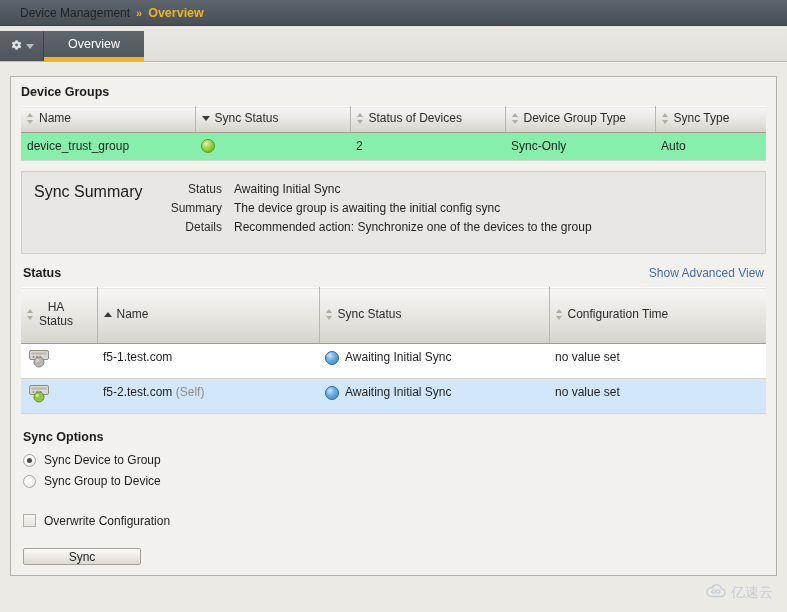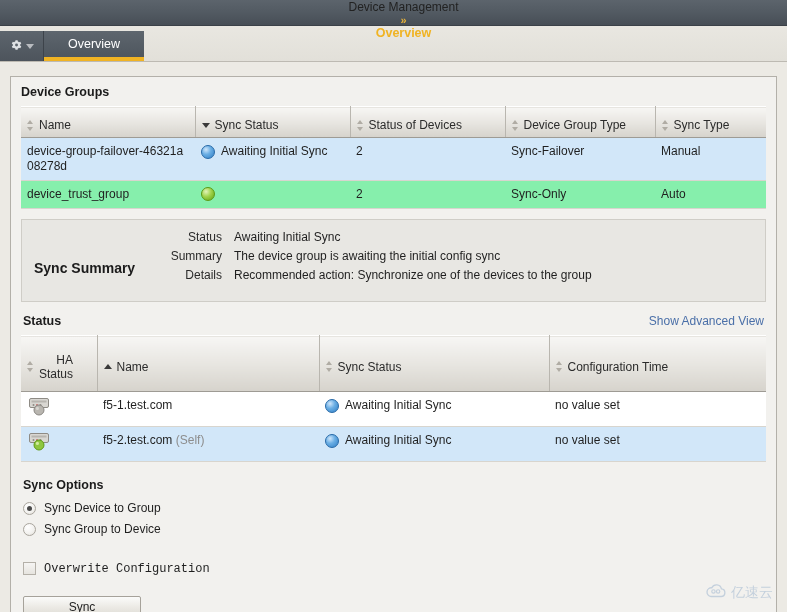--- a/index.html
+++ b/index.html
@@ -14,21 +14,20 @@
 
   
   .breadcrumb-bar {
     height: 26px;
     background: linear-gradient(to bottom, #5c646c 0%, #525a62 50%, #474e56 100%);
     display: flex;
     align-items: center;
     padding-left: 20px;
     box-sizing: border-box;
     border-bottom: 1px solid #3b4148;
-    flex-direction: column;
   }
   .crumb-sep {
     color: #e8b33a;
     font-size: 11px;
     margin: 0 6px;
     font-weight: bold;
   }
   .crumb-current {
     color: #f0b323;
     font-weight: bold;
@@ -97,25 +96,25 @@
   table.grid {
     border-collapse: collapse;
     width: 100%;
     table-layout: fixed;
   }
   table.grid th {
     background: linear-gradient(to bottom, #f7f6f4 0%, #e6e4df 55%, #d6d3cc 100%);
     border-top: 1px solid #ffffff;
     border-bottom: 1px solid #9e9b94;
     border-right: 1px solid #b9b6af;
-    text-align: right;
+    text-align: center;
     font-weight: normal;
     font-size: 12px;
     color: #2b2b2b;
-    padding: 11px 6px 5px 6px;
+    padding: 2px 6px 5px 6px;
     height: 26px;
     vertical-align: middle;
     box-sizing: border-box;
   }
   table.grid th:last-child { border-right: none; }
   table.grid td {
     padding: 6px 6px;
     font-size: 12px;
     color: #1f1f1f;
     border-bottom: 1px solid #d8d5ce;
@@ -178,27 +177,26 @@
   
   .inner-wrap { padding: 0 10px 10px 10px; }
   .sync-summary {
     background: #e8e7e3;
     border: 1px solid #cfcdc7;
     padding: 10px 12px 11px 12px;
     display: flex;
     box-sizing: border-box;
   }
   .ss-title {
-    font-weight: bold;
-    font-size: 14px;
+    font-weight: normal;
+    font-size: 16px;
     color: #1b1b1b;
     width: 110px;
     flex: 0 0 auto;
     padding-top: 1px;
-    margin-top: 29px;
   }
   .ss-rows { flex: 1 1 auto; }
   .ss-row { display: flex; margin-bottom: 5px; }
   .ss-row:last-child { margin-bottom: 8px; }
   .ss-label {
     width: 78px;
     flex: 0 0 auto;
     text-align: right;
     padding-right: 12px;
     color: #2a2a2a;
@@ -256,34 +254,33 @@
     border-radius: 50%;
     background: #4a4a4a;
   }
   .opt-label { font-size: 12px; color: #1f1f1f; }
 
   .checkbox-row {
     display: flex;
     align-items: flex-start;
     gap: 8px;
     margin-top: 26px;
-    font-family: Liberation Mono, monospace;
   }
   .checkbox {
     width: 13px; height: 13px;
     border: 1px solid #b4b0a8;
     background: linear-gradient(to bottom, #f6f5f3 0%, #e6e4df 100%);
     box-sizing: border-box;
     flex: 0 0 auto;
   }
 
   .btn-sync {
     margin-top: 20px;
     width: 118px;
-    height: 22px;
+    height: 17px;
     background: linear-gradient(to bottom, #fbfbfa 0%, #eceae5 50%, #dddad3 100%);
     border: 1px solid #a6a29a;
     border-radius: 2px;
     font-size: 12px;
     font-family: "Liberation Sans", sans-serif;
     color: #1f1f1f;
     cursor: pointer;
     box-sizing: border-box;
   }
 
@@ -372,34 +369,20 @@
             </th>
             <th>
               <div class="th-inner">
                   <span class="sort-both"></span>
               <span>Sync Type</span>
                 </div>
             </th>
           </tr>
         </thead>
         <tbody>
-          <tr class="row-selected">
-            <td>
-              <span style="word-break:break-all;">device-group-failover-46321a08278d</span>
-            </td>
-            <td>
-              <div class="cell-flex">
-                  <span class="dot dot-blue"></span>
-              <span>Awaiting Initial Sync</span>
-                </div>
-            </td>
-            <td>2</td>
-            <td>Sync-Failover</td>
-            <td>Manual</td>
-          </tr>
           <tr class="row-plain">
             <td>
               <span>device_trust_group</span>
             </td>
             <td>
               <div class="cell-flex">
                   <span class="dot dot-green"></span>
               <span></span>
                 </div>
             </td>

